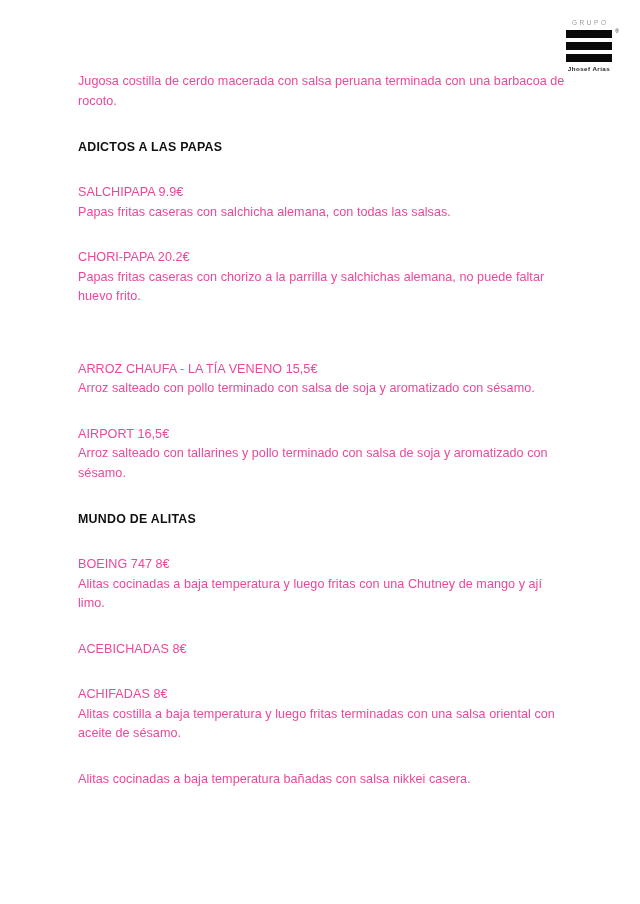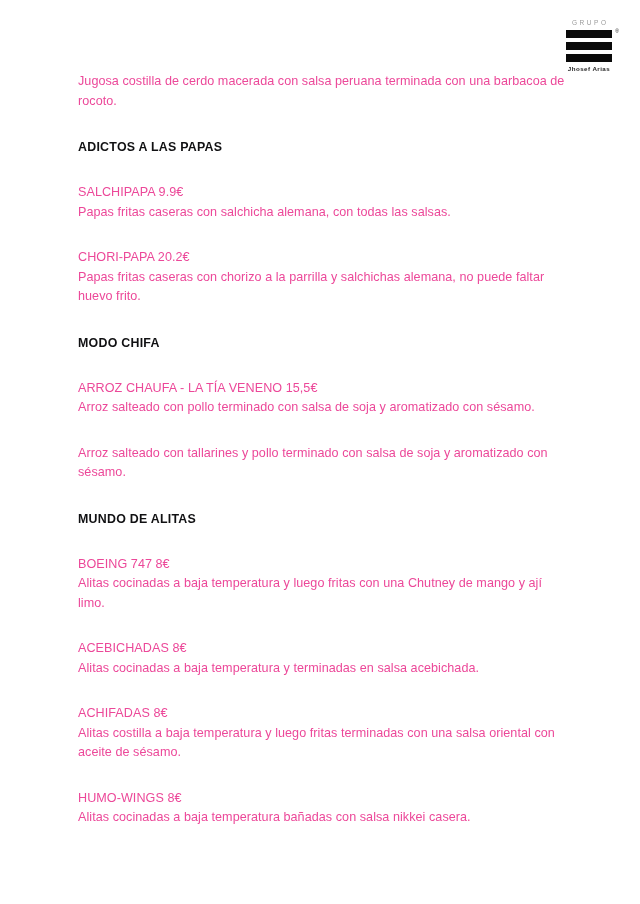--- a/index.html
+++ b/index.html
@@ -106,34 +106,32 @@
   <div id="sections-root">
       <div class="spacer-lg"></div>
       <p class="section-heading">ADICTOS A LAS PAPAS</p>
       <div class="spacer-item"></div>
       <p class="para">SALCHIPAPA 9.9€</p>
       <p class="para">Papas fritas caseras con salchicha alemana, con todas las salsas.</p>
       <div class="spacer-item"></div>
       <p class="para">CHORI-PAPA 20.2€</p>
       <p class="para">Papas fritas caseras con chorizo a la parrilla y salchichas alemana, no puede faltar huevo frito.</p>
       <div class="spacer-lg"></div>
-      <p class="section-heading">MODO CHIFA</p>
       <div class="spacer-item"></div>
       <p class="para">ARROZ CHAUFA - LA TÍA VENENO 15,5€</p>
       <p class="para">Arroz salteado con pollo terminado con salsa de soja y aromatizado con sésamo.</p>
       <div class="spacer-item"></div>
+      <p class="para">AIRPORT 16,5€</p>
       <p class="para">Arroz salteado con tallarines y pollo terminado con salsa de soja y aromatizado con sésamo.</p>
       <div class="spacer-lg"></div>
       <p class="section-heading">MUNDO DE ALITAS</p>
       <div class="spacer-item"></div>
       <p class="para">BOEING 747 8€</p>
       <p class="para">Alitas cocinadas a baja temperatura y luego fritas con una Chutney de mango y ají limo.</p>
       <div class="spacer-item"></div>
       <p class="para">ACEBICHADAS 8€</p>
-      <p class="para">Alitas cocinadas a baja temperatura y terminadas en salsa acebichada.</p>
       <div class="spacer-item"></div>
       <p class="para">ACHIFADAS 8€</p>
       <p class="para">Alitas costilla a baja temperatura y luego fritas terminadas con una salsa oriental con aceite de sésamo.</p>
       <div class="spacer-item"></div>
-      <p class="para">HUMO-WINGS 8€</p>
       <p class="para">Alitas cocinadas a baja temperatura bañadas con salsa nikkei casera.</p>
     </div>
 </div>
 
 </body></html>

